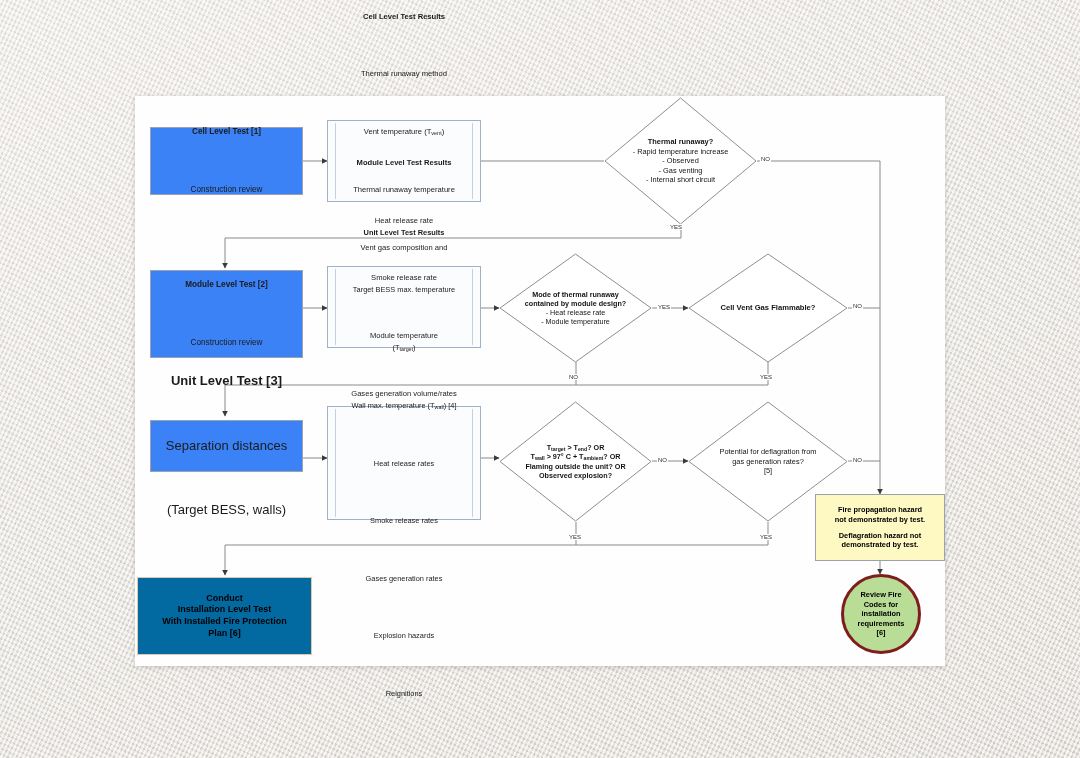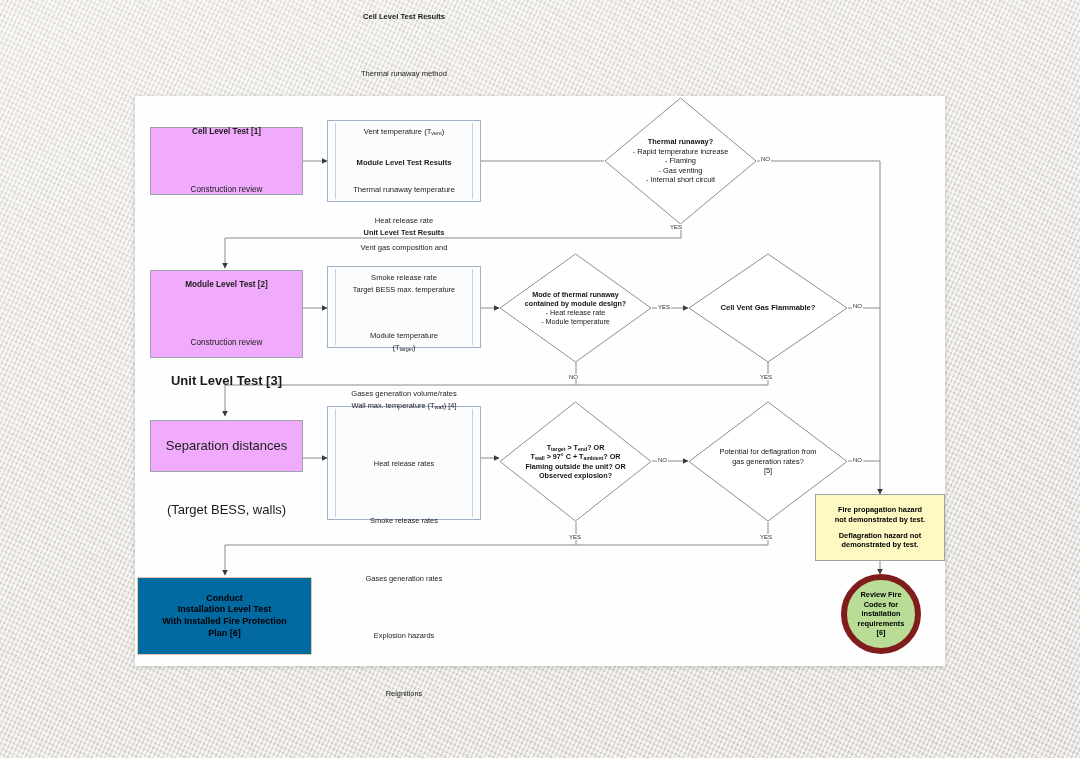--- a/index.html
+++ b/index.html
@@ -21,40 +21,40 @@
     position:absolute;
     left:135px;top:96px;width:810px;height:570px;
     background:#fefefe;
     box-shadow:0 1px 5px rgba(0,0,0,.18);
   }
   #canvas{position:absolute;inset:0;}
   svg.wires{position:absolute;left:0;top:0;width:1080px;height:758px;overflow:visible;pointer-events:none;}
 
   .node{position:absolute;box-sizing:border-box;display:flex;flex-direction:column;
         align-items:center;justify-content:center;text-align:center;color:#1b1b1b;gap:48px;}
-  .proc{border:1px solid #9aa3ad;background:#f0abfc;}
+  .proc{border:1px solid #9aa3ad;background:#3b82f6;}
   .data{border:1px solid #9fb0c9;background:#fbfcfe;}
   .data:before,.data:after{content:"";position:absolute;top:2px;bottom:2px;width:0;border-left:1px solid #c3d0e2;}
   .data:before{left:7px;}
   .data:after{right:7px;}
   .title{font-weight:bold;}
   .ln{display:block;line-height:1.28;}
   .sub{font-size:.72em;vertical-align:-.22em;}
 
   .diamond{position:absolute;}
   .diamond .shape{position:absolute;inset:0;}
   .diamond .txt{position:absolute;inset:0;display:flex;flex-direction:column;
     align-items:center;justify-content:center;text-align:center;color:#141414;}
 
   .edgelabel{position:absolute;color:#2b2b2b;background:#fff;padding:0 1px;line-height:1;}
 
   .term{position:absolute;display:flex;align-items:center;justify-content:center;
         text-align:center;box-sizing:border-box;}
   .peach{background:#0369a1;border:1px solid #e3c7ab;font-weight:bold;}
-  .oval{background:#b9dd96;border:6px solid #7f1d1d;border-radius:50%;font-weight:bold;text-align:center;}
+  .oval{background:#b9dd96;border:3px solid #7f1d1d;border-radius:50%;font-weight:bold;text-align:center;}
   .outcome{background:#fef9c3;border:1px solid #9aa3ad;font-weight:bold;flex-direction:column;}
 </style>
 </head>
 <body>
 
 <div id="bg-texture"></div>
 
 <div id="sheet">
   <div id="canvas"></div>
 </div>
@@ -117,21 +117,21 @@
   <span class="ln">properties</span>
 </div>
 
 <div class="diamond" style="left:604px;top:97px;width:153px;height:128px;">
   <svg class="shape" viewBox="0 0 153 128">
     <polygon points="76.5,1 152,64 76.5,127 1,64" fill="#ffffff" stroke="#8f8f8f" stroke-width="1"></polygon>
   </svg>
   <div class="txt" style="font-size:7.4px;">
     <span class="ln title">Thermal runaway?</span>
     <span class="ln">- Rapid temperature increase</span>
-    <span class="ln">- Flaming</span>
+    <span class="ln">- Observed</span>
     <span class="ln">- Gas venting</span>
     <span class="ln">- Internal short circuit</span>
   </div>
 </div>
 
 <span class="edgelabel" style="left:760px;top:156px;font-size:6px;">NO</span>
 <span class="edgelabel" style="left:669px;top:224px;font-size:6px;">YES</span>
 
 <div class="node proc" style="left:150px;top:270px;width:153px;height:88px;font-size:8.2px;">
   <span class="ln title">Module Level Test [2]</span>

